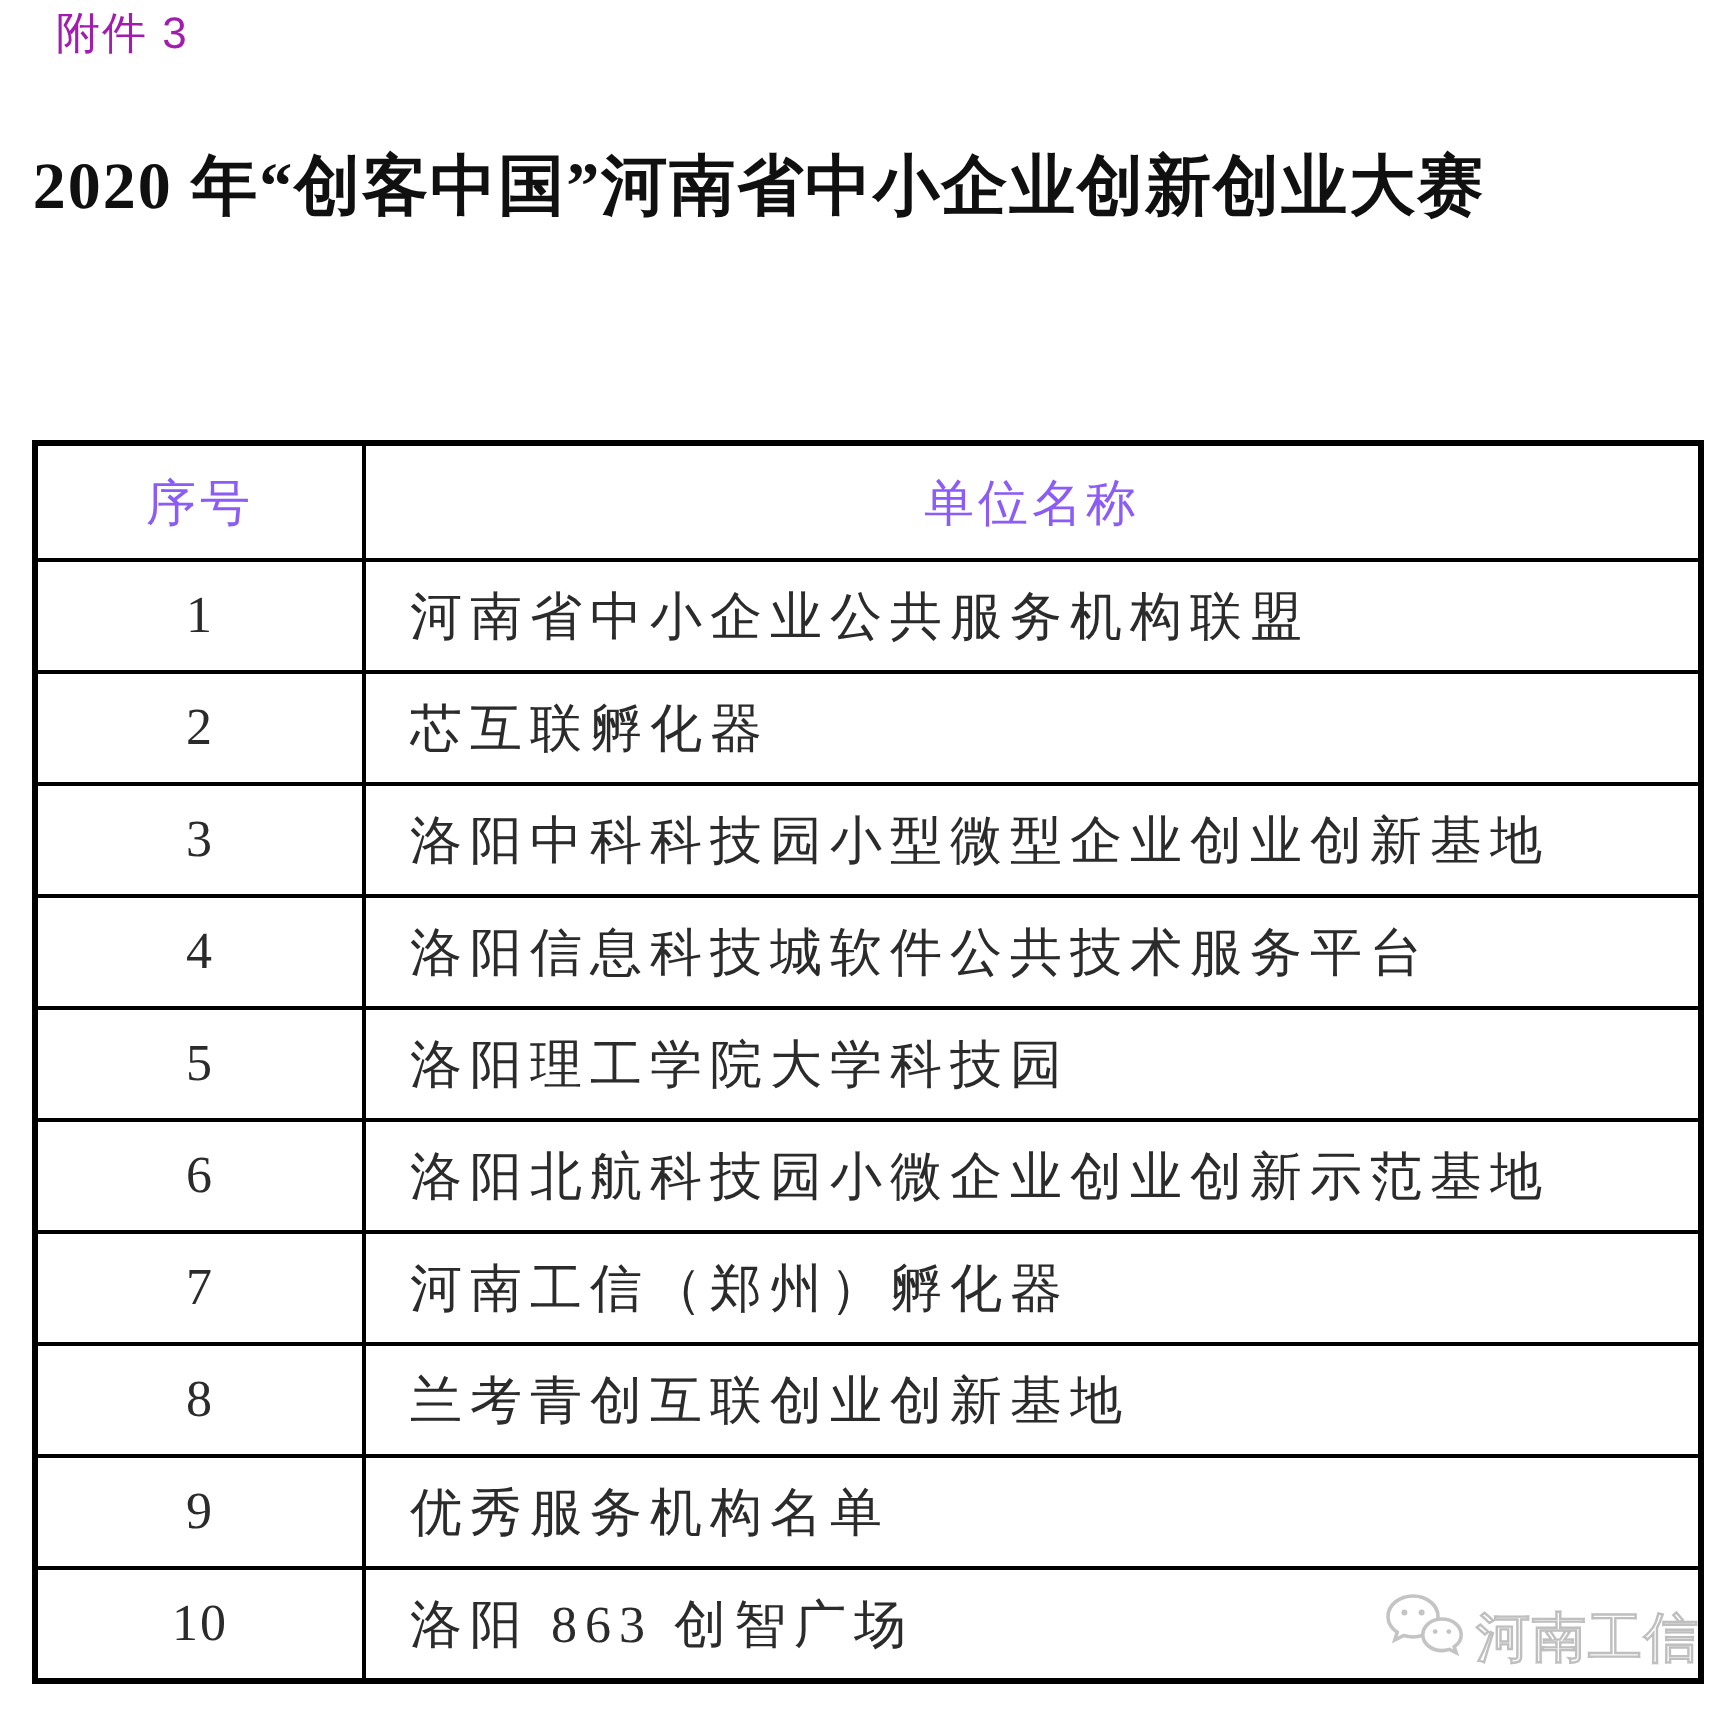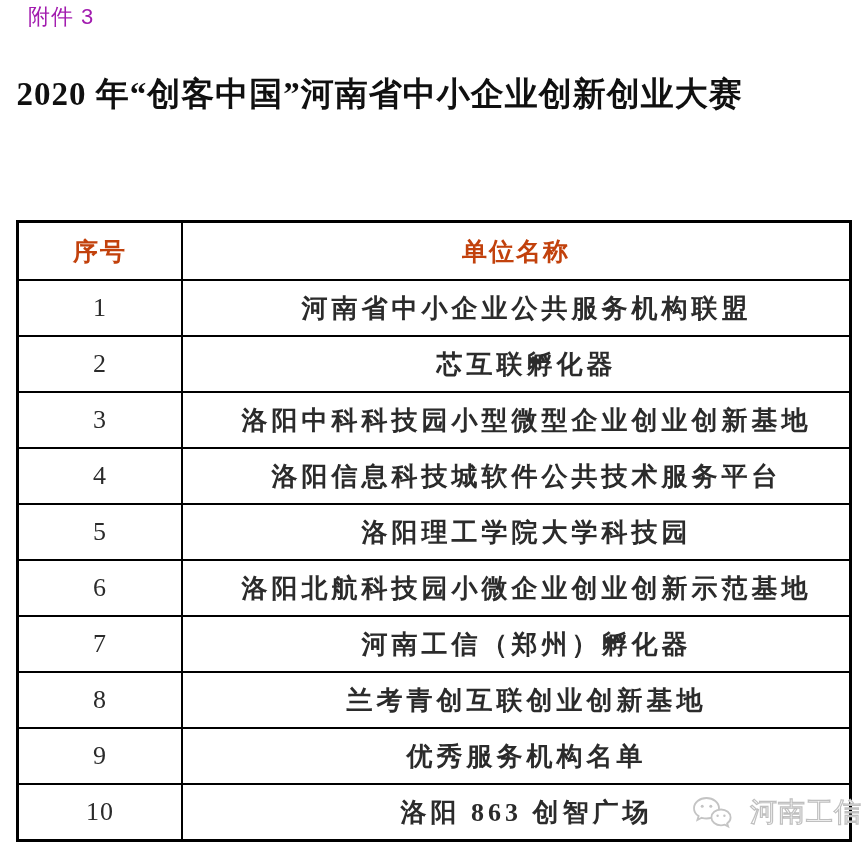--- a/index.html
+++ b/index.html
@@ -48,53 +48,52 @@
     background: #ffffff;
   }
   table.doc-table, table.doc-table th, table.doc-table td {
     border: 2px solid #000000;
   }
   table.doc-table { border-width: 3px; }
   th.col-no, td.no { width: 160px; }
   table.doc-table th {
     height: 54px;
     font-family: "Liberation Sans", sans-serif;
-    font-weight: bold;
+    font-weight: normal;
     font-size: 25px;
-    color: #c2410c;
+    color: #8b5cf6;
     letter-spacing: 2px;
     text-align: center;
     vertical-align: middle;
   }
   table.doc-table td {
     height: 52px;
     font-size: 26px;
     vertical-align: middle;
     color: #2b2b2b;
   }
   td.no {
     text-align: center;
     font-family: "Liberation Serif", serif;
     letter-spacing: 1px;
   }
   td.nm {
-    text-align: center;
+    text-align: left;
     padding-left: 22px;
     letter-spacing: 4px;
     white-space: nowrap;
     overflow: hidden;
-    font-weight: bold;
   }
   .watermark {
     position: absolute;
     left: 692px;
     top: 794px;
     display: flex;
-    align-items: flex-start;
-    gap: 18px;
+    align-items: flex-end;
+    gap: 6px;
     user-select: none;
   }
   .wm-text {
     font-family: "Liberation Sans", sans-serif;
     font-size: 27px;
     letter-spacing: 1px;
     color: #cccccc;
   }
   @supports (-webkit-text-stroke: 1px gray) {
     .wm-text {

